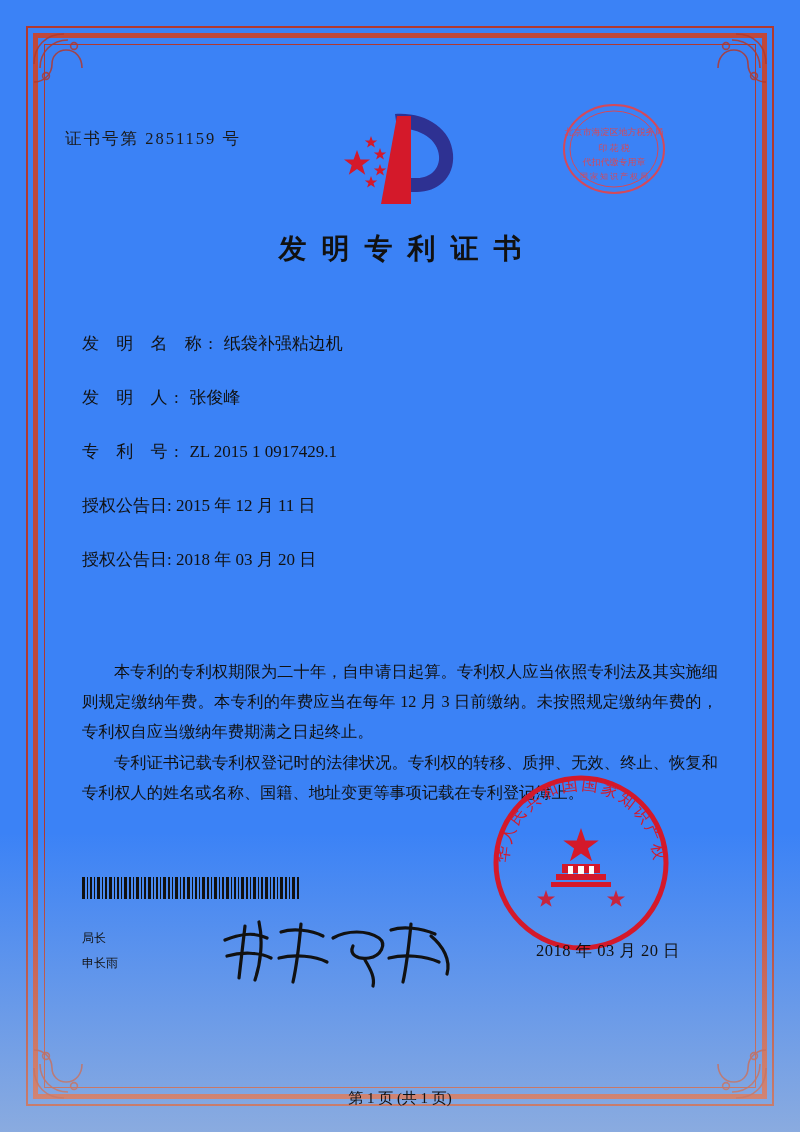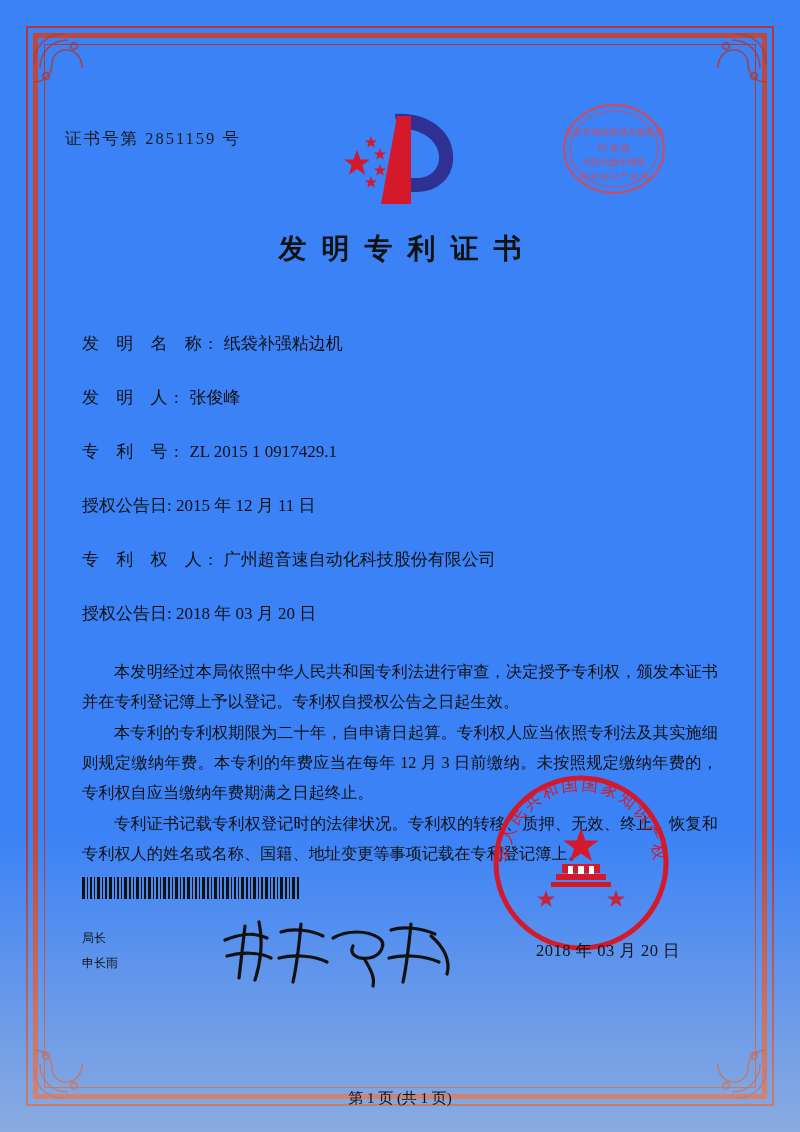--- a/index.html
+++ b/index.html
@@ -301,31 +301,26 @@
       </div>
       <div class="field">
         <span class="lbl lbl-spread">专 利 号:</span>
         <span class="val">ZL 2015 1 0917429.1</span>
       </div>
       <div class="field">
         <span class="lbl">授权公告日:</span>
         <span class="val">2015 年 12 月 11 日</span>
       </div>
       <div class="field">
-        <span class="lbl lbl-spread">专 利 权 人:</span>
-        <span class="val">广州超音速自动化科技股份有限公司</span>
-      </div>
-      <div class="field">
         <span class="lbl">授权公告日:</span>
         <span class="val">2018 年 03 月 20 日</span>
       </div>
     </div>
 
     <div class="paragraphs">
-      <p>本发明经过本局依照中华人民共和国专利法进行审查，决定授予专利权，颁发本证书并在专利登记簿上予以登记。专利权自授权公告之日起生效。</p>
       <p>本专利的专利权期限为二十年，自申请日起算。专利权人应当依照专利法及其实施细则规定缴纳年费。本专利的年费应当在每年 12 月 3 日前缴纳。未按照规定缴纳年费的，专利权自应当缴纳年费期满之日起终止。</p>
       <p>专利证书记载专利权登记时的法律状况。专利权的转移、质押、无效、终止、恢复和专利权人的姓名或名称、国籍、地址变更等事项记载在专利登记簿上。</p>
     </div>
 
     <div class="barcode">
       <svg viewBox="0 0 218 22" width="218" height="22" preserveAspectRatio="none">
         <g fill="#111">
           <rect x="0" y="0" width="3" height="22"></rect>
             <rect x="5" y="0" width="1" height="22"></rect>
           <rect x="8" y="0" width="2" height="22"></rect>

